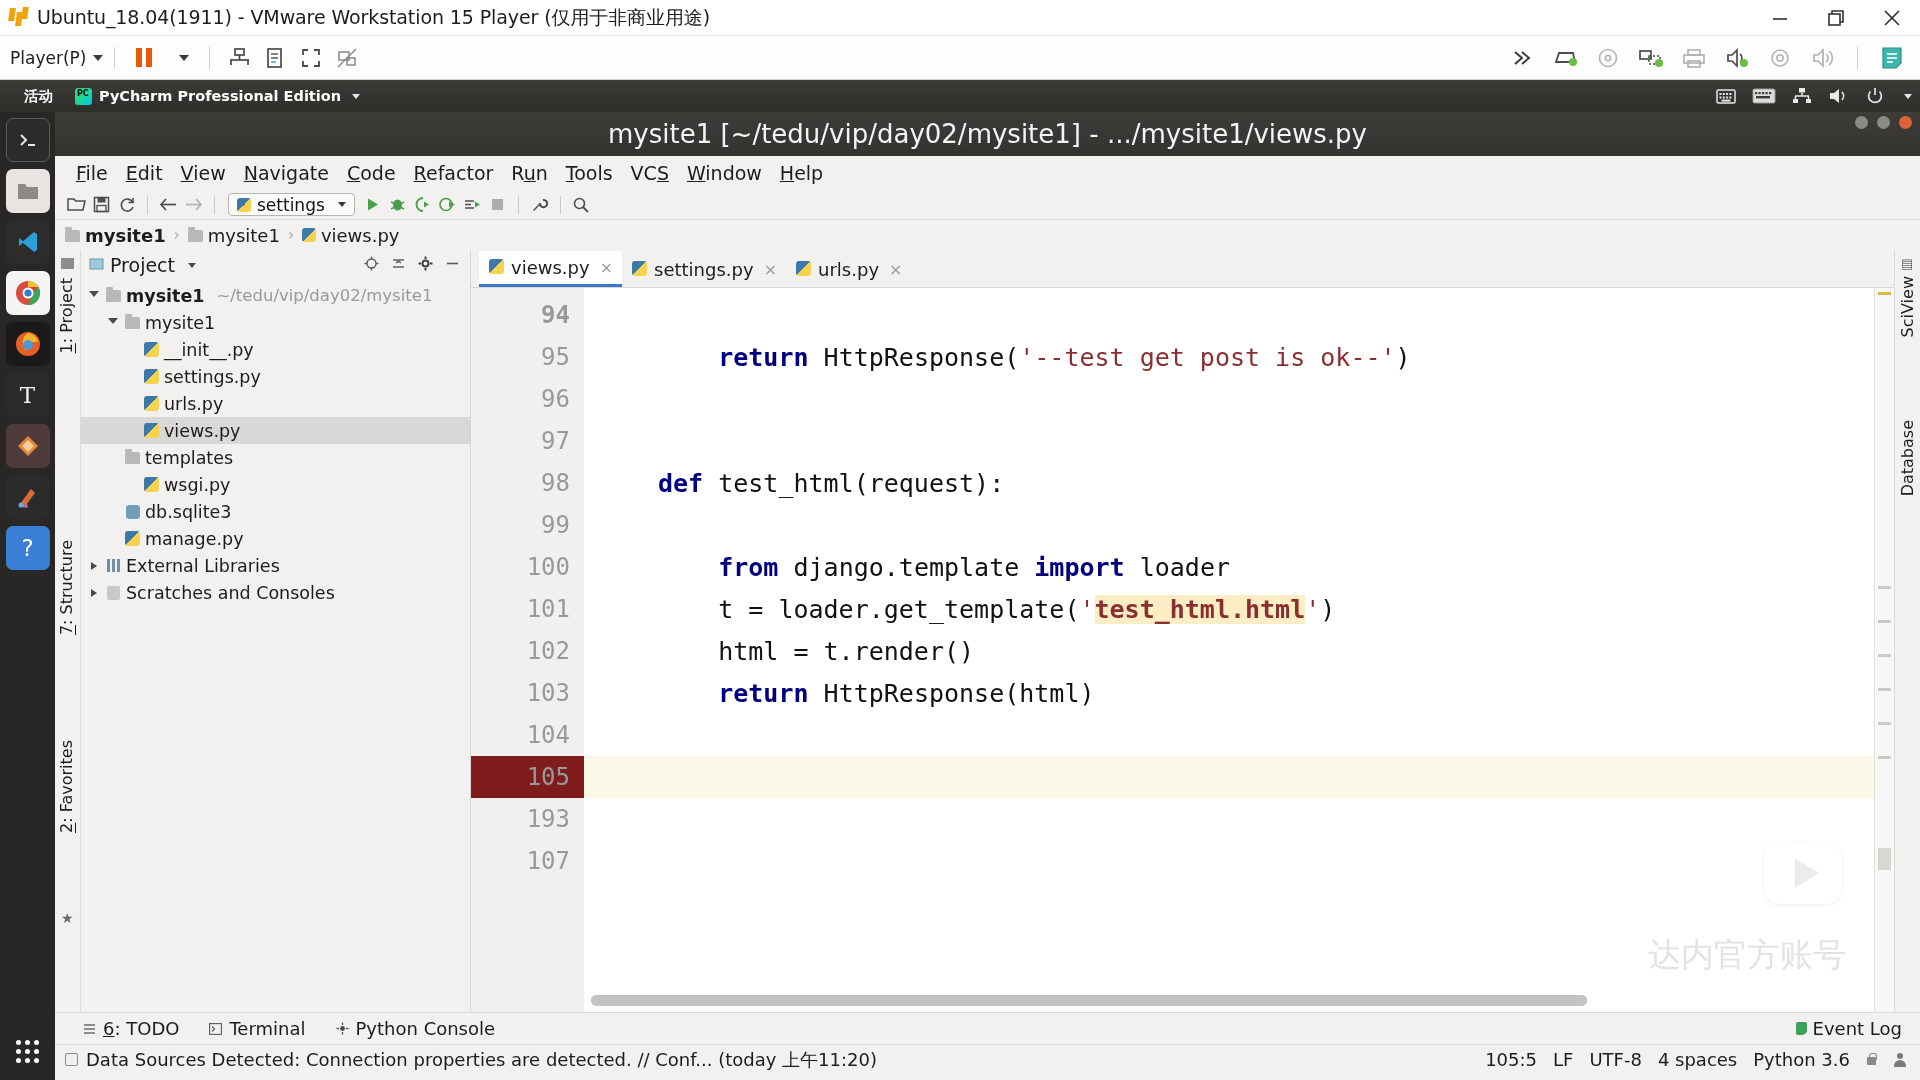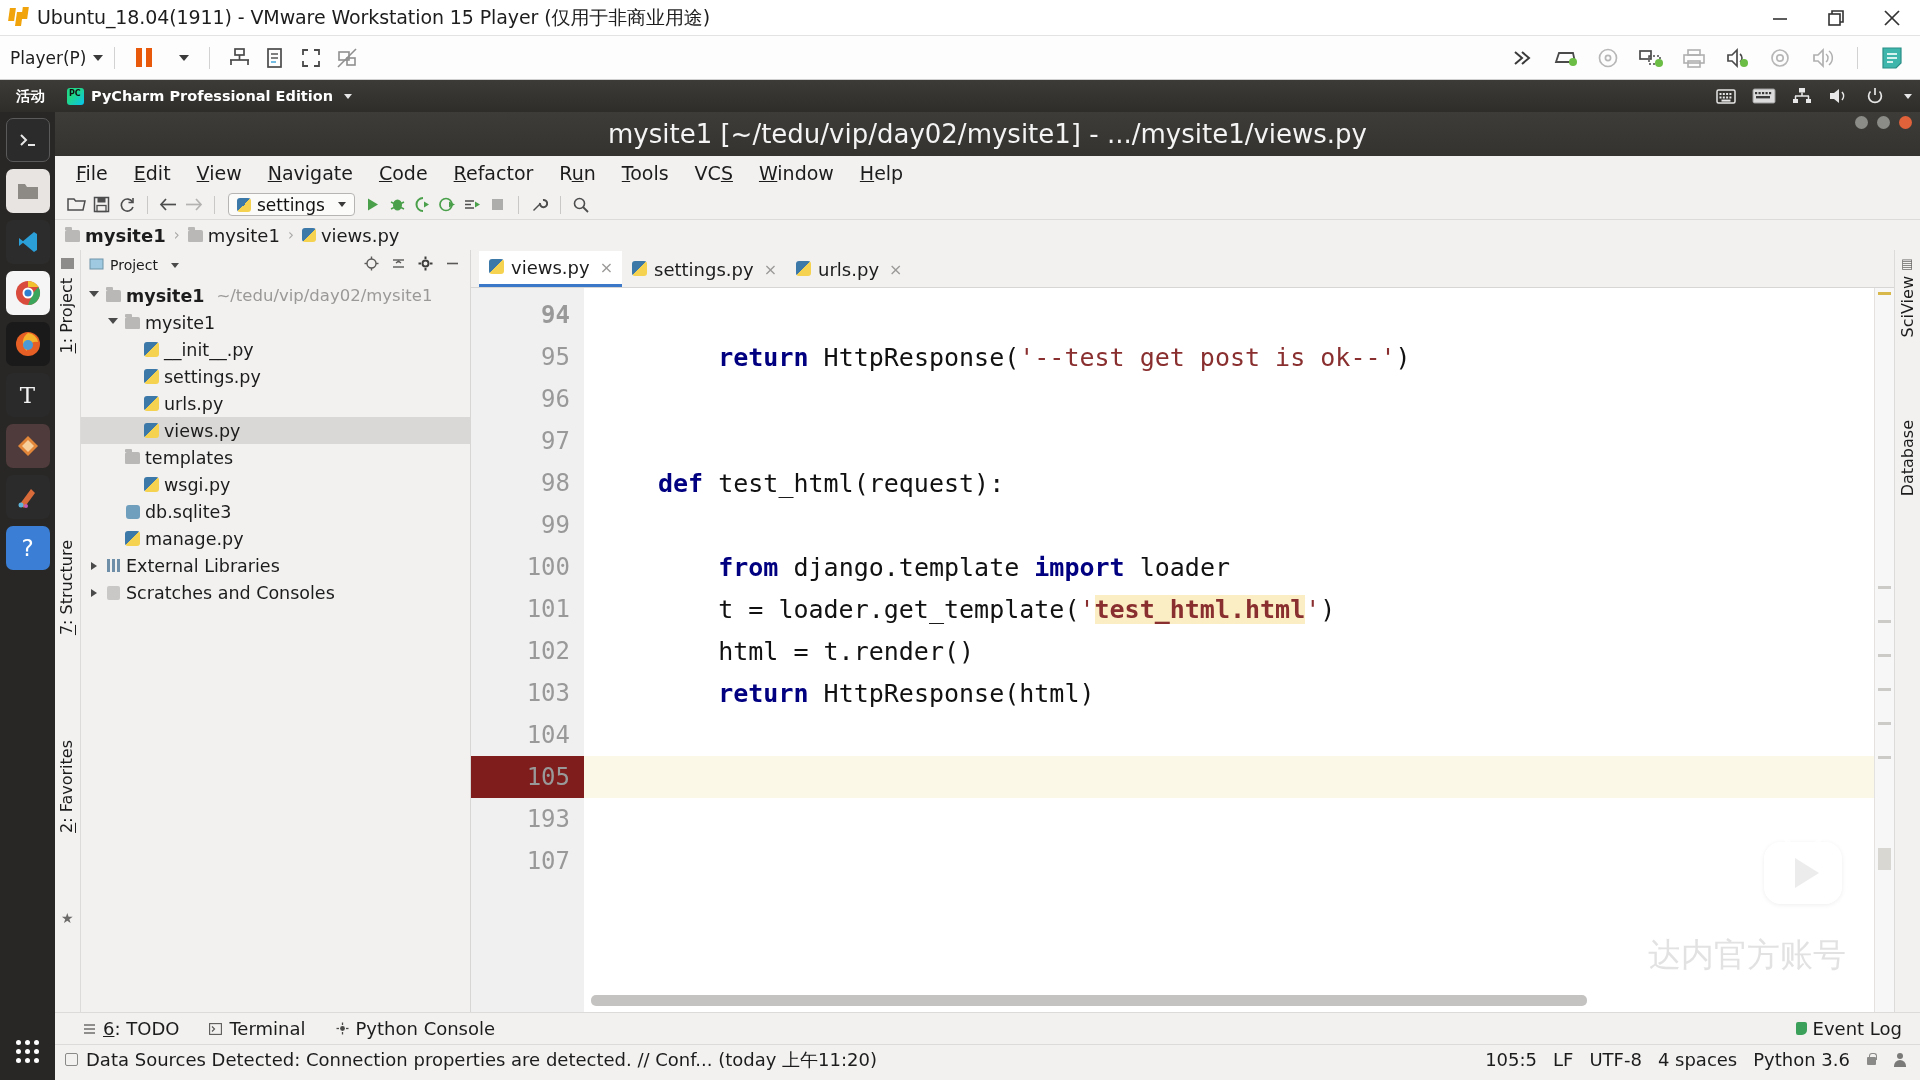--- a/index.html
+++ b/index.html
@@ -47,21 +47,21 @@
   .vm-right-icons .vm-tbtn { min-width: 34px; }
 
   
   .ubuntu-bar {
     position: absolute; top: 80px; left: 0; width: 1920px; height: 32px;
     background: linear-gradient(#3c3b37, #2e2d2a);
     display: flex; align-items: center; color: #ffffff;
     font-size: 14.5px; font-weight: bold;
     font-family: "DejaVu Sans", sans-serif;
   }
-  .ub-activities { margin-left: 16px; }
+  .ub-activities { margin-left: 24px; }
   .ub-app { display:flex; align-items:center; margin-left: 22px; gap:7px; }
   .pycharm-mini {
     width: 17px; height: 17px; border-radius: 3px;
     background: linear-gradient(135deg,#21d789 0%, #21d789 40%, #07c3f2 100%);
     position: relative; display:inline-block;
   }
   .pycharm-mini::after {
     content:"PC"; position:absolute; left:2px; top:1px; font-size:8px; color:#111; font-weight:bold;
     font-family: "DejaVu Sans", sans-serif;
   }
@@ -102,21 +102,21 @@
   }
   .pc-titlebar {
     height: 44px; background: linear-gradient(#3d3c38,#343330);
     display:flex; align-items:center; justify-content:center; position:relative;
   }
   .pc-title { color:#f4f4f4; font-size: 26px; font-family:"DejaVu Sans",sans-serif; }
   .pc-wbtns { position:absolute; right:8px; top:4px; display:flex; gap:9px; align-items:center; }
   .pc-wbtn { width:13px;height:13px;border-radius:50%; background:#8b8b87; }
   .pc-wbtn.close { background:#e0623b; }
 
-  .pc-menubar { height:34px; background:#f2f1f0; display:flex; align-items:center; padding-left:12px; gap:8px;}
+  .pc-menubar { height:34px; background:#f2f1f0; display:flex; align-items:center; padding-left:12px; gap:0px;}
   .pc-menu { font-size:19px; color:#1c1c1c; padding: 2px 9px; font-family:"DejaVu Sans",sans-serif;}
   .pc-menu u { text-decoration: underline; }
 
   .pc-toolbar { height:30px; background:#f2f1f0; display:flex; align-items:center; padding-left:10px; gap:2px; border-bottom:1px solid #dcdbd9;}
   .tb-btn { width:23px;height:23px; display:flex;align-items:center;justify-content:center;}
   .tb-sep { width:1px;height:18px;background:#c9c8c6;margin:0 7px;}
   .runconfig {
     display:flex; align-items:center; gap:6px; height:23px; padding:0 8px;
     border:1px solid #b6b5b3; border-radius:4px; background:#fbfbfa; margin: 0 4px;
   }
@@ -144,21 +144,21 @@
   }
   .strip-label {
     position:absolute; left:2px; writing-mode: vertical-rl; transform: rotate(180deg);
     font-size:16px; color:#1c1c1c; white-space:nowrap; font-family:"DejaVu Sans",sans-serif;
   }
   .strip-label u { text-decoration: underline; }
   .strip-sq { position:absolute; left:6px; width:13px; height:11px; background:#8d8c8a; }
 
   .project-panel { width:390px; background:#f2f1f0; flex:none; display:flex; flex-direction:column; border-right:1px solid #d7d6d4;}
   .pp-header { height:30px; display:flex; align-items:center; padding:0 6px 0 8px; gap:6px; }
-  .pp-title { font-size:14px; color:#1c1c1c; }
+  .pp-title { font-size:19px; color:#1c1c1c; }
   .pp-icons { margin-left:auto; display:flex; gap:12px; align-items:center; padding-right:4px;}
   .pp-tree { flex:1; padding-top:2px; font-size:17.5px; color:#1c1c1c; overflow:hidden;}
   .tree-row { height:27px; display:flex; align-items:center; padding-left:6px; gap:4px; white-space:nowrap;}
   .tree-row.sel { background:#d9d8d6; }
   .tw { width:14px; display:flex; align-items:center; justify-content:center; flex:none;}
   .tw-arrow { width:0;height:0;border-left:6px solid #4a4a4a;border-top:4px solid transparent;border-bottom:4px solid transparent;}
   .tw-arrow.open { border-left:5px solid transparent;border-right:5px solid transparent;border-top:6px solid #4a4a4a;}
   .ti { width:17px; flex:none; display:flex; align-items:center; justify-content:center;}
   .tpath { color:#9a9997; font-size:16.5px; margin-left:8px;}
   .lib-ico { width:14px;height:13px; background: repeating-linear-gradient(90deg,#6f8fa8 0 3px,#f2f1f0 3px 5px);}

